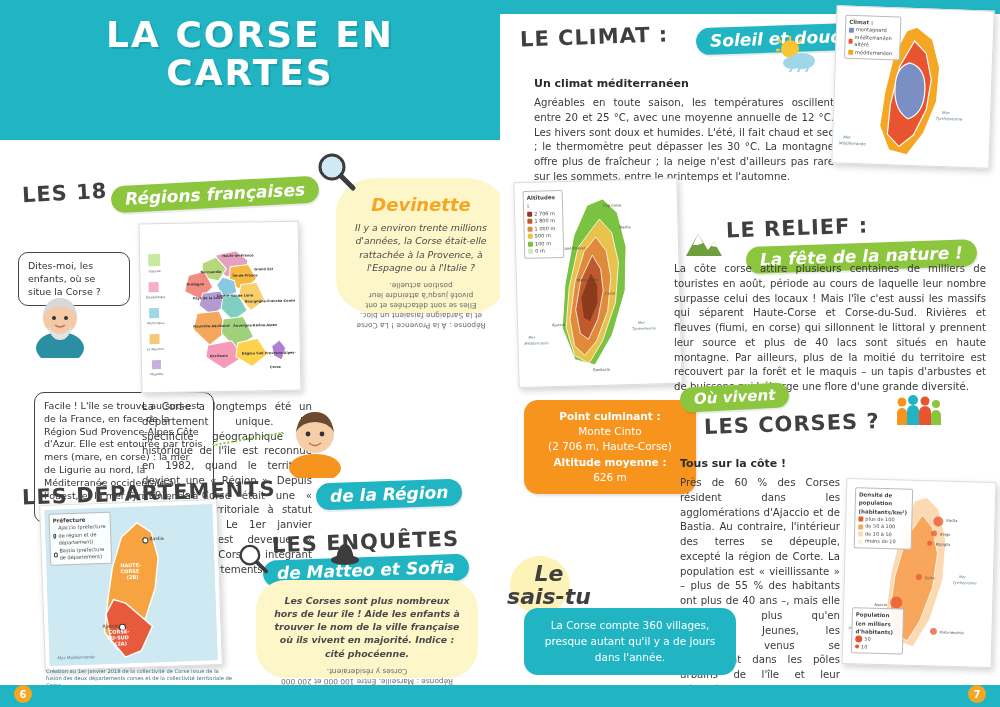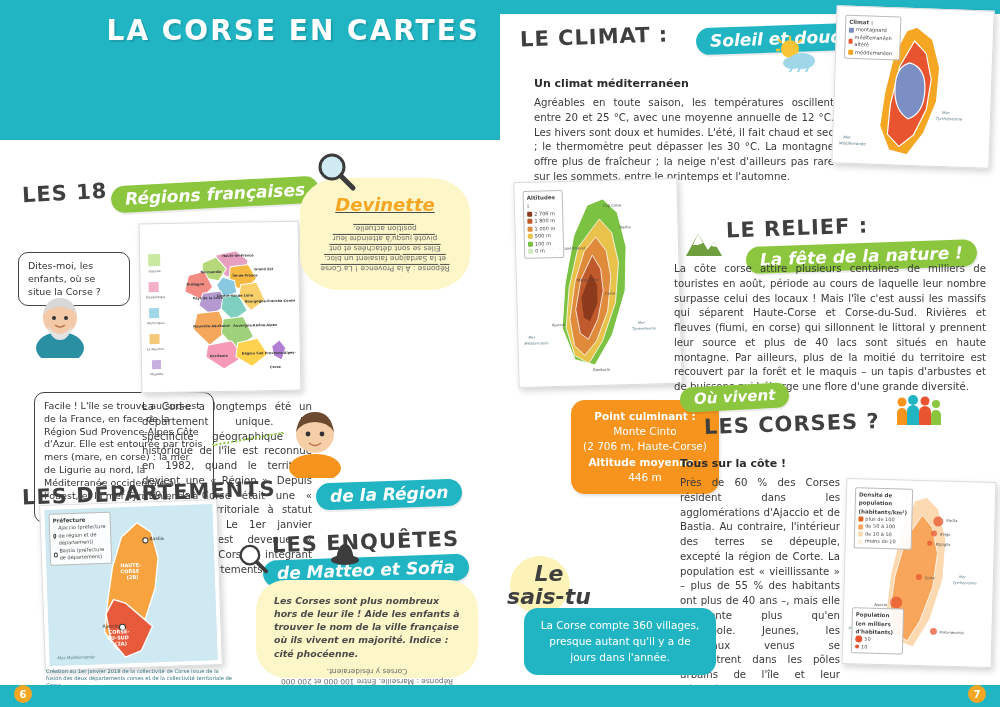--- a/index.html
+++ b/index.html
@@ -32,22 +32,22 @@
     background:#f5a623; color:#fff; font-size:10px; font-weight:bold;
     display:flex; align-items:center; justify-content:center;
   }
   .page-num.left  { left:14px; }
   .page-num.right { right:14px; }
 
   
   .main-title {
     position:absolute; left:20px; top:16px; width:460px;
     font-family:"DejaVu Sans", sans-serif; font-weight:bold;
-    font-size:28px; letter-spacing:2px; color:#ffffff;
-    text-align:right; line-height:1.05;
+    font-size:36px; letter-spacing:2px; color:#ffffff;
+    text-align:center; line-height:1.05;
     text-shadow:2px 2px 0 rgba(0,0,0,0.12);
   }
   .subtitle {
     position:absolute; left:30px; top:82px; width:440px; text-align:center;
     color:#ffffff; font-size:12.5px; line-height:1.6;
   }
 
   
   .sec-head {
     position:absolute; font-weight:bold; color:#2f6f7e;
@@ -225,22 +225,23 @@
             <text x="64" y="130">Occitanie</text>
             <text x="96" y="128">Région Sud Provence-Alpes-Côte d'Azur</text>
             <text x="124" y="142">Corse</text>
           </g>
         </svg>
       </div>
     </div>
 
     <div class="body-text" style="left:142px; top:400px; width:170px;">La Corse a longtemps été un département unique. La spécificité géographique et historique de l'île est reconnue en 1982, quand le territoire devient une « Région ». Depuis 1991, la Corse était une « collectivité territoriale à statut particulier ». Le 1er janvier 2018, elle est devenue « collectivité de Corse », intégrant les deux départements créés en 1975.</div>
 
-    <div class="yellow-blob" style="left:300px; top:178px; width:170px; height:112px;text-decoration:underline;">
+    <div class="yellow-blob" style="left:336px; top:178px; width:170px; height:136px;">
       <span class="devinette-title">Devinette</span>
+      <div style="text-align:center; font-style:italic;">Il y a environ trente millions d'années, la Corse était-elle rattachée à la Provence, à l'Espagne ou à l'Italie ?</div>
       <div class="answer-flip">Réponse : À la Provence ! La Corse et la Sardaigne faisaient un bloc. Elles se sont détachées et ont pivoté jusqu'à atteindre leur position actuelle.</div>
     </div>
 
     <div class="magnifier" style="left:314px; top:150px;">
       <svg width="44" height="44" viewBox="0 0 44 44">
         <circle cx="18" cy="17" r="12" fill="#cfeaf2" stroke="#3c3c3c" stroke-width="3"></circle>
         <line x1="27" y1="26" x2="39" y2="38" stroke="#3c3c3c" stroke-width="5" stroke-linecap="round"></line>
       </svg>
     </div>
 
@@ -311,21 +312,21 @@
       </svg>
     </div>
     <div class="icon-badge" style="left:330px; top:540px;">
       <svg width="30" height="26" viewBox="0 0 30 26">
         <ellipse cx="15" cy="20" rx="14" ry="5" fill="#3c3c3c"></ellipse>
         <path d="M6 20 q2 -16 9 -16 q7 0 9 16z" fill="#3c3c3c"></path>
       </svg>
     </div>
 
     <div class="yellow-blob" style="left:256px; top:580px; width:222px; height:98px; border-radius:30px;">
-      <div style="text-align:left; font-style:italic; font-weight:bold; color:#4a4a4a;">Les Corses sont plus nombreux hors de leur île ! Aide les enfants à trouver le nom de la ville française où ils vivent en majorité. Indice : cité phocéenne.</div>
+      <div style="text-align:center; font-style:italic; font-weight:bold; color:#4a4a4a;">Les Corses sont plus nombreux hors de leur île ! Aide les enfants à trouver le nom de la ville française où ils vivent en majorité. Indice : cité phocéenne.</div>
       <div class="answer-flip">Réponse : Marseille. Entre 100 000 et 200 000 Corses y résideraient.</div>
     </div>
 
     <div class="bottom-band-l"></div>
     <div class="page-num left">6</div>
   </div>
 
   <div class="right-page">
     <div class="teal-band-right"></div>
 
@@ -451,26 +452,26 @@
     <div class="icon-badge" style="left:184px; top:228px;">
       <svg width="40" height="30" viewBox="0 0 40 30">
         <path d="M2 28 L14 6 L24 22 L30 14 L38 28 Z" fill="#6f9e3f"></path>
         <path d="M9 17 L14 6 L19 15 L14 17 Z" fill="#ffffff"></path>
         <path d="M27 18 L30 14 L33 19 Z" fill="#ffffff"></path>
       </svg>
     </div>
 
     <div class="body-text" style="left:174px; top:262px; width:312px;">La côte corse attire plusieurs centaines de milliers de touristes en août, période au cours de laquelle leur nombre surpasse celui des locaux ! Mais l'île c'est aussi les massifs qui séparent Haute-Corse et Corse-du-Sud. Rivières et fleuves (fiumi, en corse) qui sillonnent le littoral y prennent leur source et plus de 40 lacs sont situés en haute montagne. Par ailleurs, plus de la moitié du territoire est recouvert par la forêt et le maquis – un tapis d'arbustes et de buissons qui héberge une flore d'une grande diversité.</div>
 
-    <div class="orange-box" style="left:24px; top:400px; width:148px;margin-left:47px;">
+    <div class="orange-box" style="left:24px; top:400px; width:172px;">
       <b>Point culminant :</b>
       <span>Monte Cinto</span><br>
       <span>(2 706 m, Haute-Corse)</span><br>
       <b>Altitude moyenne :</b>
-      <span>446 m</span>
+      <span>626 m</span>
     </div>
 
     <div class="sec-head" style="left:180px; top:382px;">
       <span class="ribbon green" style="transform:rotate(-3deg); font-size:15px;">Où vivent</span><br>
       <span class="l1" style="transform:rotate(-2deg); display:inline-block; margin-left:24px; margin-top:2px;">LES CORSES ?</span>
     </div>
     <div class="icon-badge" style="left:396px; top:394px;">
       <svg width="46" height="32" viewBox="0 0 46 32">
         <g>
           <circle cx="6" cy="8" r="4.5" fill="#f7941e"></circle>
@@ -548,19 +549,19 @@
             </div>
         </div>
       </div>
     </div>
 
     <div class="sais-tu-blob" style="left:10px; top:556px;"></div>
     <div class="sais-tu" style="left:6px; top:562px; width:86px;">
       <span>Le</span><br>
       <span>sais-tu ?</span>
     </div>
-    <div class="teal-box" style="left:24px; top:608px; width:192px;">La Corse compte 360 villages, presque autant qu'il y a de jours dans l'année.</div>
+    <div class="teal-box" style="left:24px; top:608px; width:212px;">La Corse compte 360 villages, presque autant qu'il y a de jours dans l'année.</div>
 
     <div class="bottom-band-r"></div>
     <div class="page-num right">7</div>
   </div>
 
 </div>
 
 </body></html>

